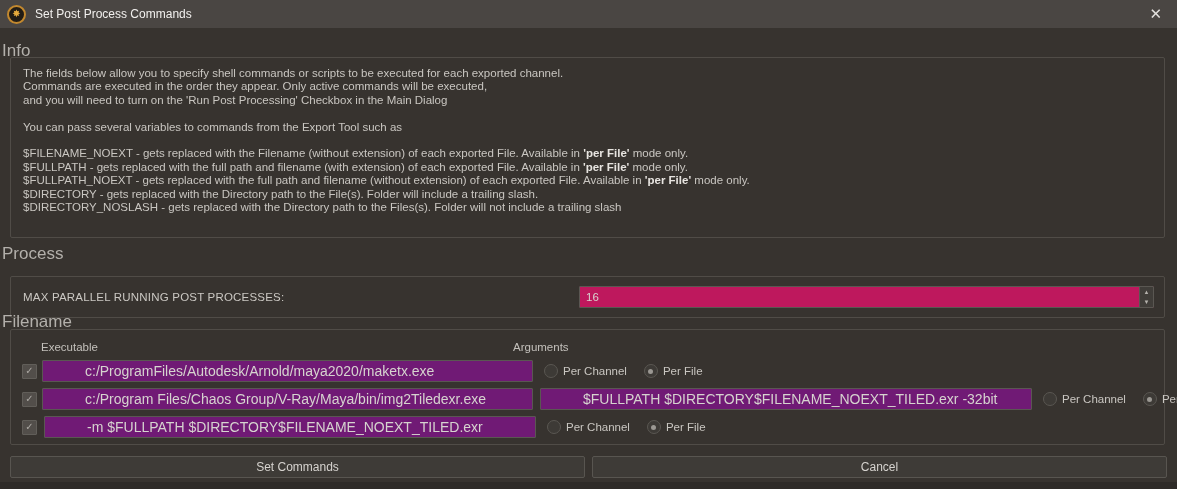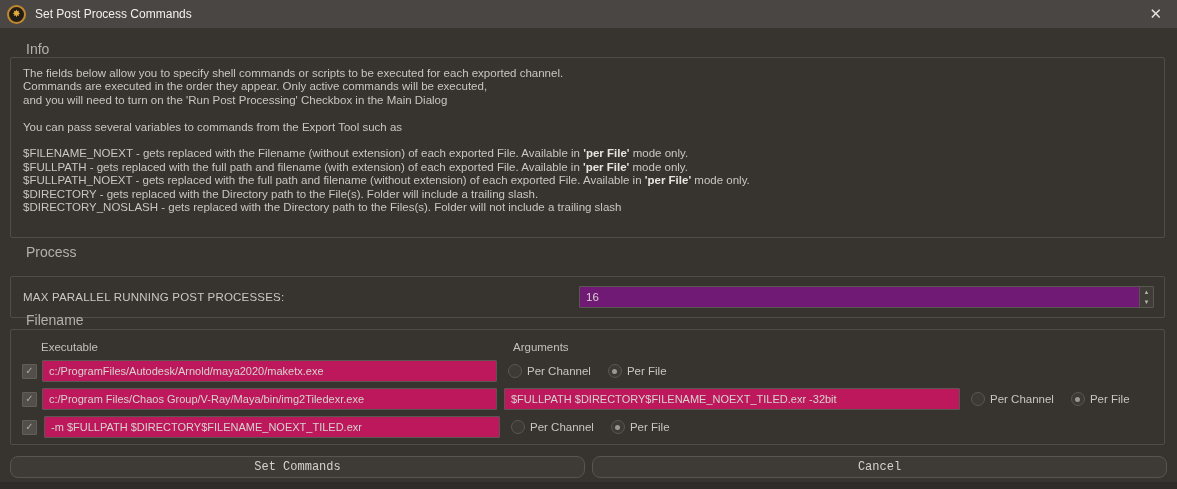--- a/index.html
+++ b/index.html
@@ -19,38 +19,38 @@
     background:#211c15;border:2px solid #c2882e;
     display:flex;align-items:center;justify-content:center;
     color:#e5aa3c;font-size:10px;line-height:10px;
   }
   .win-title{margin-left:9px;color:#f2f0ee;font-size:12px;}
   .win-close{
     position:absolute;right:11px;top:0;height:28px;display:flex;align-items:center;
     color:#e3e1de;font-size:15px;cursor:default;padding:0 4px;
   }
   
-  .section-label{position:absolute;left:26px;color:#b3b0ab;font-size:14px;}
+  .section-label{position:absolute;left:2px;color:#b3b0ab;font-size:17px;}
   .groupbox{
     position:absolute;left:10px;width:1153px;
     border:1px solid #504c47;border-radius:2px;background:#37332f;
   }
   #info-label{top:41px;}
   #info-box{top:57px;height:179px;}
   #info-text{padding:9px 12px 0 12px;font-size:11.5px;line-height:13.4px;color:#c9c6c1;}
   #info-text .line{height:13.4px;white-space:nowrap;overflow:hidden;}
   #info-text .seg-bold{font-weight:700;color:#e7e4e0;}
   #options-label{top:244px;}
   #options-box{top:276px;height:40px;}
   #options-row-label{position:absolute;left:12px;top:0;height:40px;display:flex;align-items:center;
     font-size:11.5px;color:#cbc8c3;letter-spacing:.2px;}
   
   .spinbox{
     position:absolute;left:568px;top:9px;width:573px;height:20px;
-    background:#701a75;border:1px solid #5a5752;border-radius:1px;
+    background:#be185d;border:1px solid #5a5752;border-radius:1px;
     display:flex;align-items:center;
   }
   .spin-value{flex:1;padding-left:6px;font-size:11.5px;color:#d6d3cf;}
   .spin-buttons{
     width:13px;height:100%;display:flex;flex-direction:column;
     border-left:1px solid #5a5752;background:#403d39;
   }
   .spin-btn{flex:1;display:flex;align-items:center;justify-content:center;
     font-size:6px;line-height:6px;color:#b5b2ad;}
   
@@ -60,43 +60,43 @@
   #hdr-exec{left:30px;}
   #hdr-args{left:502px;}
   .cmd-row{position:absolute;left:0;width:100%;height:22px;display:flex;align-items:center;}
   .checkbox{
     margin-left:11px;width:13px;height:13px;flex:0 0 auto;
     background:#524e4a;border:1px solid #615e59;border-radius:1px;
     display:flex;align-items:center;justify-content:center;
   }
   .checkbox .check{color:#aba8a3;font-size:10px;line-height:10px;transform:translateY(-0.5px);}
   .field{
-    height:20px;background:#be185d;border:1px solid #5a5752;border-radius:1px;
-    font-size:11px;color:#d6d3cf;display:flex;align-items:center;
-    overflow:hidden;white-space:nowrap;flex:0 0 auto;
+    height:20px;background:#701a75;border:1px solid #5a5752;border-radius:1px;
+    font-size:14px;color:#d6d3cf;display:flex;align-items:center;
+    overflow:hidden;white-space:nowrap;flex:0 0 auto;padding-left:36px;
   }
   .field .field-text{padding:0 6px;white-space:nowrap;}
   .field.exec{margin-left:5px;width:453px;}
   .field.args{margin-left:7px;width:454px;}
   .field.clip-left{justify-content:flex-end;}
   .radio{
     margin-left:11px;width:12px;height:12px;border-radius:50%;flex:0 0 auto;
     background:#3d3a36;border:1px solid #5a5752;
     display:flex;align-items:center;justify-content:center;
   }
   .radio .dot{width:5px;height:5px;border-radius:50%;background:transparent;}
   .radio.checked .dot{background:#9b9893;}
   .radio-label{margin-left:5px;font-size:11.5px;color:#c9c6c1;white-space:nowrap;}
   .radio.second{margin-left:17px;}
   
   .btn{
     position:absolute;top:456px;height:20px;width:573px;
-    background:#3e3b37;border:1px solid #585550;border-radius:8px;
-    display:flex;align-items:center;justify-content:center;
-    font-size:12px;color:#d6d3cf;cursor:default;font-family:Liberation Mono, monospace;
+    background:#3e3b37;border:1px solid #585550;border-radius:2px;
+    display:flex;align-items:center;justify-content:center;
+    font-size:12px;color:#d6d3cf;cursor:default;
   }
   #btn-set{left:10px;}
   #btn-cancel{left:592px;}
   #window-bottom{position:absolute;left:0;bottom:0;width:100%;height:7px;background:#2e2b28;}
 </style>
 </head>
 <body>
 
 <div id="titlebar">
   <span class="app-icon">

